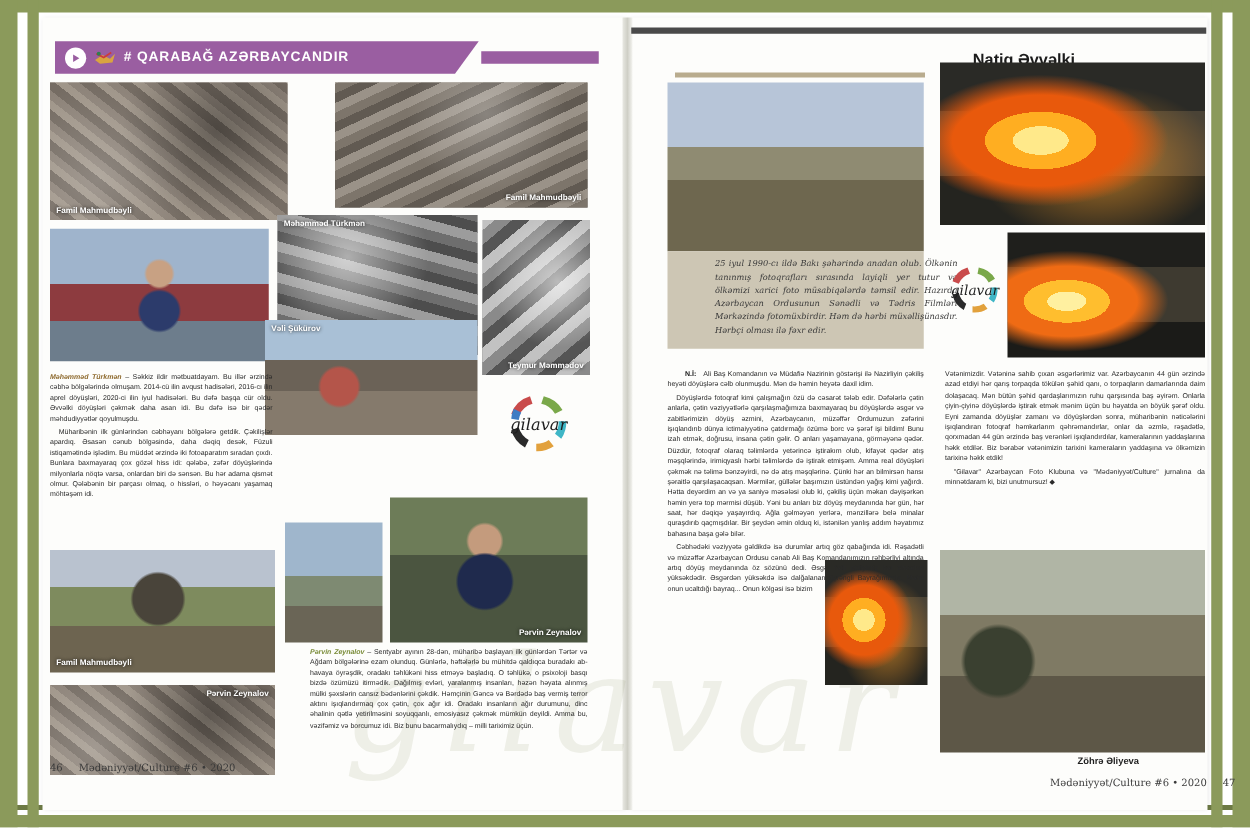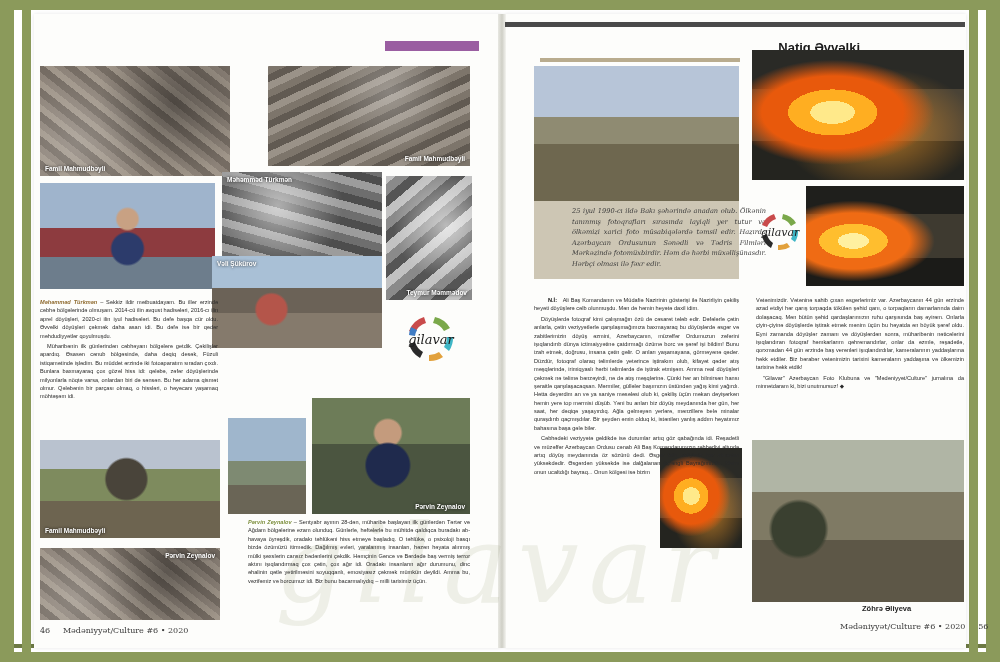--- a/index.html
+++ b/index.html
@@ -214,20 +214,37 @@
   <div class="frame-band band-left-b"></div>
   <div class="frame-band band-right-a"></div>
   <div class="frame-band band-right-b"></div>
 
   <div class="sheet sheet-left"></div>
   <div class="sheet sheet-right"></div>
   <div class="spine"></div>
 
   <div class="watermark">gilavar</div>
 
+  <div class="ribbon">
+    <div class="ribbon-inner">
+      <span class="ribbon-play">
+        <svg width="9" height="9" viewBox="0 0 9 9">
+            <polygon points="2.5,1.5 7.5,4.5 2.5,7.5" fill="#9a5ea1"></polygon>
+          </svg>
+      </span>
+      <span class="ribbon-flag">
+        <svg width="18" height="14" viewBox="0 0 18 14">
+          <path d="M1 9 L7 5 L13 8 L17 4 L15 11 L5 12 Z" fill="#d9a441"></path>
+          <path d="M2 4 L8 7 L14 3" stroke="#cf3b3b" stroke-width="1.4" fill="none"></path>
+          <circle cx="4" cy="4" r="1.6" fill="#2e7d4f"></circle>
+        </svg>
+      </span>
+      <span class="ribbon-title"># QARABAĞ AZƏRBAYCANDIR</span>
+    </div>
+  </div>
   <div class="ribbon-tailline"></div>
 
   <div class="photo tx-rubble" style="left:40px; top:66px; width:190px; height:110px;">
     <span class="cap cap-bl">Famil Mahmudbəyli</span>
   </div>
 
   <div class="photo tx-rubble2" style="left:268px; top:66px; width:202px; height:100px;">
     <span class="cap cap-br">Famil Mahmudbəyli</span>
   </div>
 
@@ -281,21 +298,21 @@
     <p>Müharibənin ilk günlərindən cəbhəyanı bölgələrə getdik. Çəkilişlər apardıq. Əsasən cənub bölgəsində, daha dəqiq desək, Füzuli istiqamətində işlədim. Bu müddət ərzində iki fotoaparatım sıradan çıxdı. Bunlara baxmayaraq çox gözəl hiss idi: qələbə, zəfər döyüşlərində milyonlarla nöqtə varsa, onlardan biri də sənsən. Bu hər adama qismət olmur. Qələbənin bir parçası olmaq, o hissləri, o həyəcanı yaşamaq möhtəşəm idi.</p>
   </div>
 
   <div class="col" style="left:248px; top:518px; width:222px;">
     <p class="noind">
       <span class="lead-green">Pərvin Zeynalov</span>
       <span>– Sentyabr ayının 28-dən, müharibə başlayan ilk günlərdən Tərtər və Ağdam bölgələrinə ezam olunduq. Günlərlə, həftələrlə bu mühitdə qaldıqca buradakı ab-havaya öyrəşdik, oradakı təhlükəni hiss etməyə başladıq. O təhlükə, o psixoloji basqı bizdə özümüzü itirmədik. Dağılmış evləri, yaralanmış insanları, həzən həyata alınmış mülki şəxslərin cansız bədənlərini çəkdik. Həmçinin Gəncə və Bərdədə baş vermiş terror aktını işıqlandırmaq çox çətin, çox ağır idi. Oradakı insanların ağır durumunu, dinc əhalinin qətlə yetirilməsini soyuqqanlı, emosiyasız çəkmək mümkün deyildi. Amma bu, vəzifəmiz və borcumuz idi. Biz bunu bacarmalıydıq – milli tariximiz üçün.</span>
     </p>
   </div>
 
-  <div class="footer" style="left:40px; top:626px;">
+  <div class="footer" style="left:40px; top:610px;">
     <span class="pg">46</span>
     &nbsp;&nbsp;&nbsp;
     <span>Mədəniyyət/Culture #6 • 2020</span>
   </div>
 
   <div class="rp-rule"></div>
   <div class="rp-title">Natiq Əvvəlki</div>
   <div class="rp-rule2"></div>
 
   <div class="photo tx-mountain" style="left:534px; top:66px; width:205px; height:135px;"></div>
@@ -336,16 +353,16 @@
   <div class="col" style="left:756px; top:296px; width:208px;">
     <p class="noind">Vətənimizdir. Vətəninə sahib çıxan əsgərlərimiz var. Azərbaycanın 44 gün ərzində azad etdiyi hər qarış torpaqda tökülən şəhid qanı, o torpaqların damarlarında daim dolaşacaq. Mən bütün şəhid qardaşlarımızın ruhu qarşısında baş əyirəm. Onlarla çiyin-çiyinə döyüşlərdə iştirak etmək mənim üçün bu həyatda ən böyük şərəf oldu. Eyni zamanda döyüşlər zamanı və döyüşlərdən sonra, müharibənin nəticələrini işıqlandıran fotoqraf həmkarlarım qəhrəmandırlar, onlar da əzmlə, rəşadətlə, qorxmadan 44 gün ərzində baş verənləri işıqlandırdılar, kameralarının yaddaşlarına həkk etdilər. Biz bərabər vətənimizin tarixini kameraların yaddaşına və ölkəmizin tarixinə həkk etdik!</p>
     <p>"Gilavar" Azərbaycan Foto Klubuna və "Mədəniyyət/Culture" jurnalına da minnətdaram ki, bizi unutmursuz! ◆</p>
   </div>
 
   <div class="byline" style="left:862px; top:604px;">Zöhrə Əliyeva</div>
 
   <div class="footer" style="left:840px; top:622px;">
     <span>Mədəniyyət/Culture #6 • 2020</span>
     &nbsp;&nbsp;&nbsp;
-    <span class="pg">56</span>
+    <span class="pg">47</span>
   </div>
 
 </div>
 
 </body></html>

